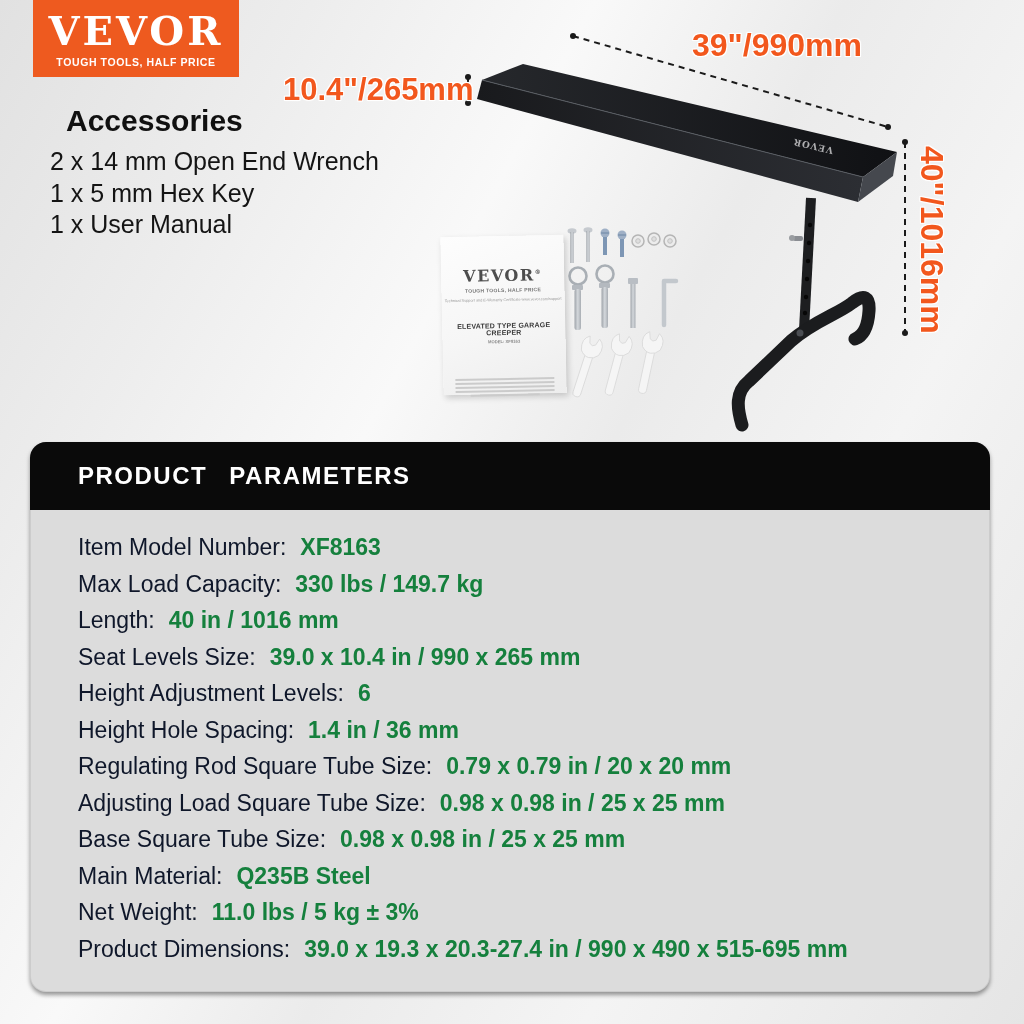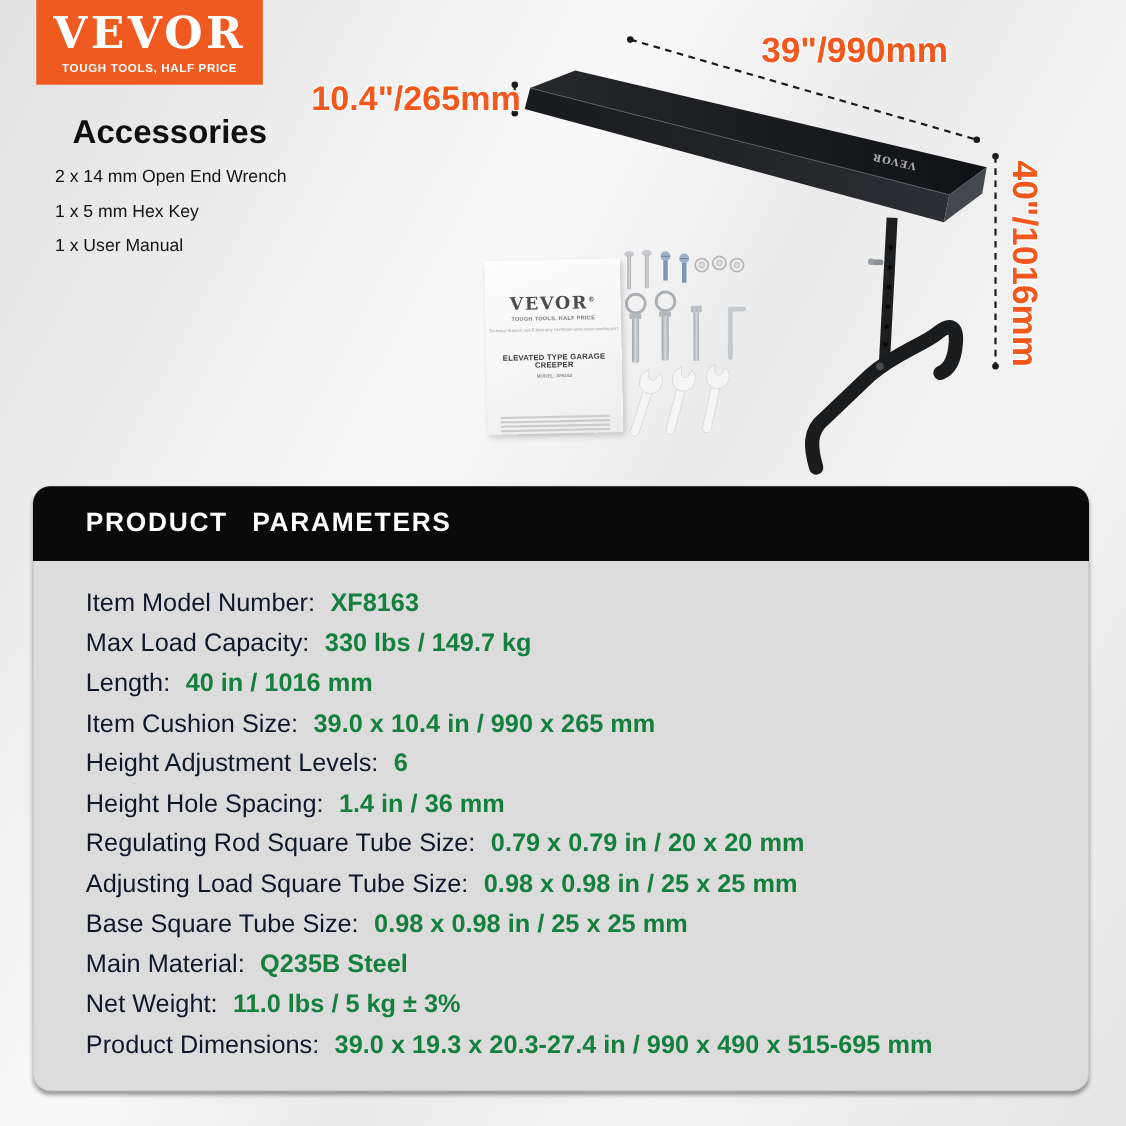--- a/index.html
+++ b/index.html
@@ -10,21 +10,21 @@
   }
   
   .logo-box{position:absolute;left:33px;top:0;width:206px;height:77px;background:#EE5A1F;
     display:flex;flex-direction:column;align-items:center;justify-content:center;}
   .logo-word{font-family:"DejaVu Serif",serif;font-weight:bold;color:#fff;font-size:40px;
     letter-spacing:3px;line-height:1;margin-top:2px;}
   .logo-tag{color:#fff;font-size:10.5px;font-weight:bold;letter-spacing:0.6px;margin-top:5px;}
   
   .acc-title{position:absolute;left:50px;top:104px;font-size:30px;font-weight:bold;color:#101010;margin-left:16px;}
   .acc-list{position:absolute;left:50px;top:149px;display:flex;flex-direction:column;gap:7.5px;}
-  .acc-item{font-size:16px;color:#141414;line-height:24px;}
+  .acc-item{font-size:25px;color:#141414;line-height:24px;}
   
   .dim{position:absolute;color:#F2571D;font-weight:bold;white-space:nowrap;
     text-shadow:0 0 3px #ffffff,-1px -1px 0 #ffffff,1px 1px 0 #ffffff,1px -1px 0 #ffffff,-1px 1px 0 #ffffff;}
   .dim-width{left:283px;top:72px;width:175px;font-size:31px;text-align:right;}
   .dim-length{left:692px;top:27px;font-size:32px;}
   .dim-height{left:950px;top:146px;font-size:32px;transform-origin:0 0;transform:rotate(90deg);}
   
   .cushion-mark{position:absolute;left:790px;top:141px;width:46px;text-align:center;
     font-family:"DejaVu Serif",serif;font-weight:bold;font-size:9px;letter-spacing:1px;
     color:#c9c9cb;transform:rotate(193deg);opacity:.85;}
@@ -222,21 +222,21 @@
       </div>
       <div class="p-row">
         <span class="p-label">Max Load Capacity:</span>
         <span class="p-value">330 lbs / 149.7 kg</span>
       </div>
       <div class="p-row">
         <span class="p-label">Length:</span>
         <span class="p-value">40 in / 1016 mm</span>
       </div>
       <div class="p-row">
-        <span class="p-label">Item Cushion Size:</span>
+        <span class="p-label">Seat Levels Size:</span>
         <span class="p-value">39.0 x 10.4 in / 990 x 265 mm</span>
       </div>
       <div class="p-row">
         <span class="p-label">Height Adjustment Levels:</span>
         <span class="p-value">6</span>
       </div>
       <div class="p-row">
         <span class="p-label">Height Hole Spacing:</span>
         <span class="p-value">1.4 in / 36 mm</span>
       </div>

